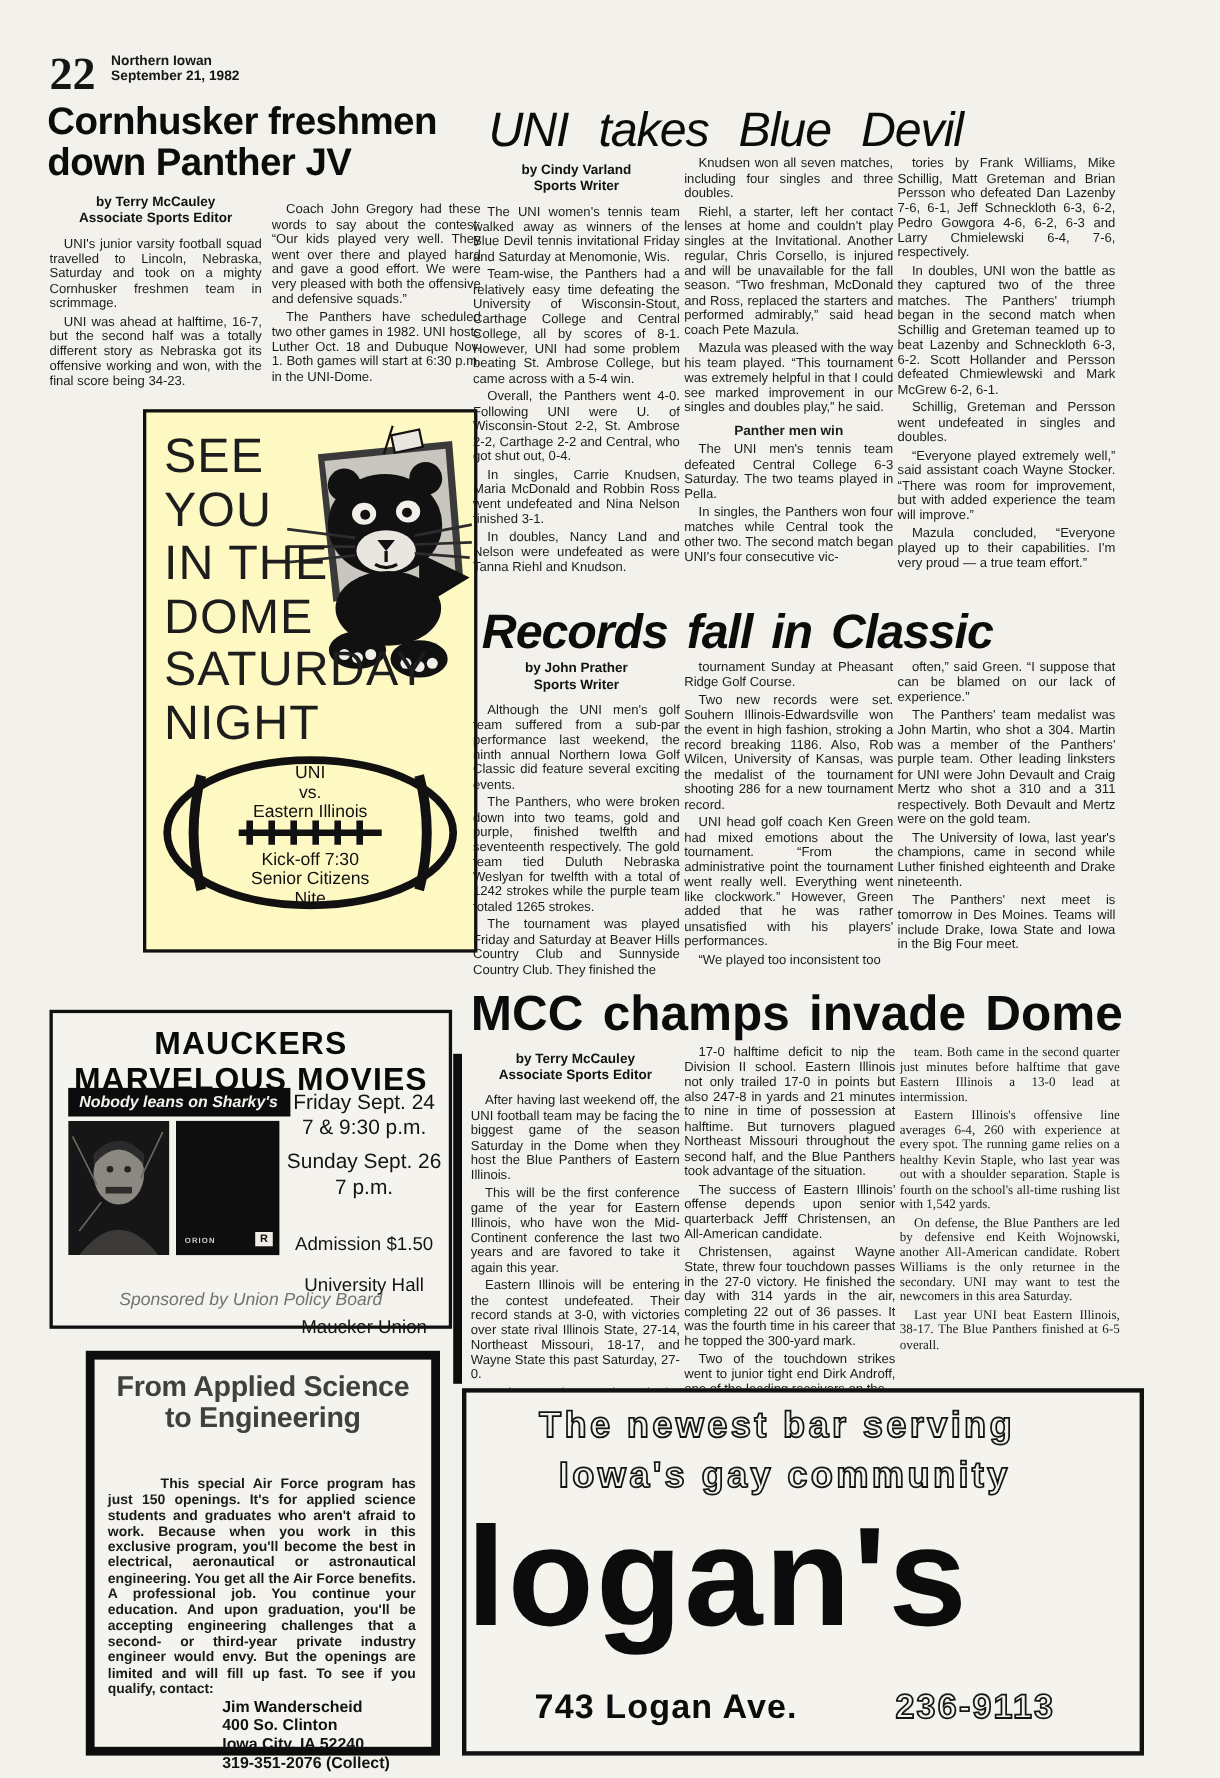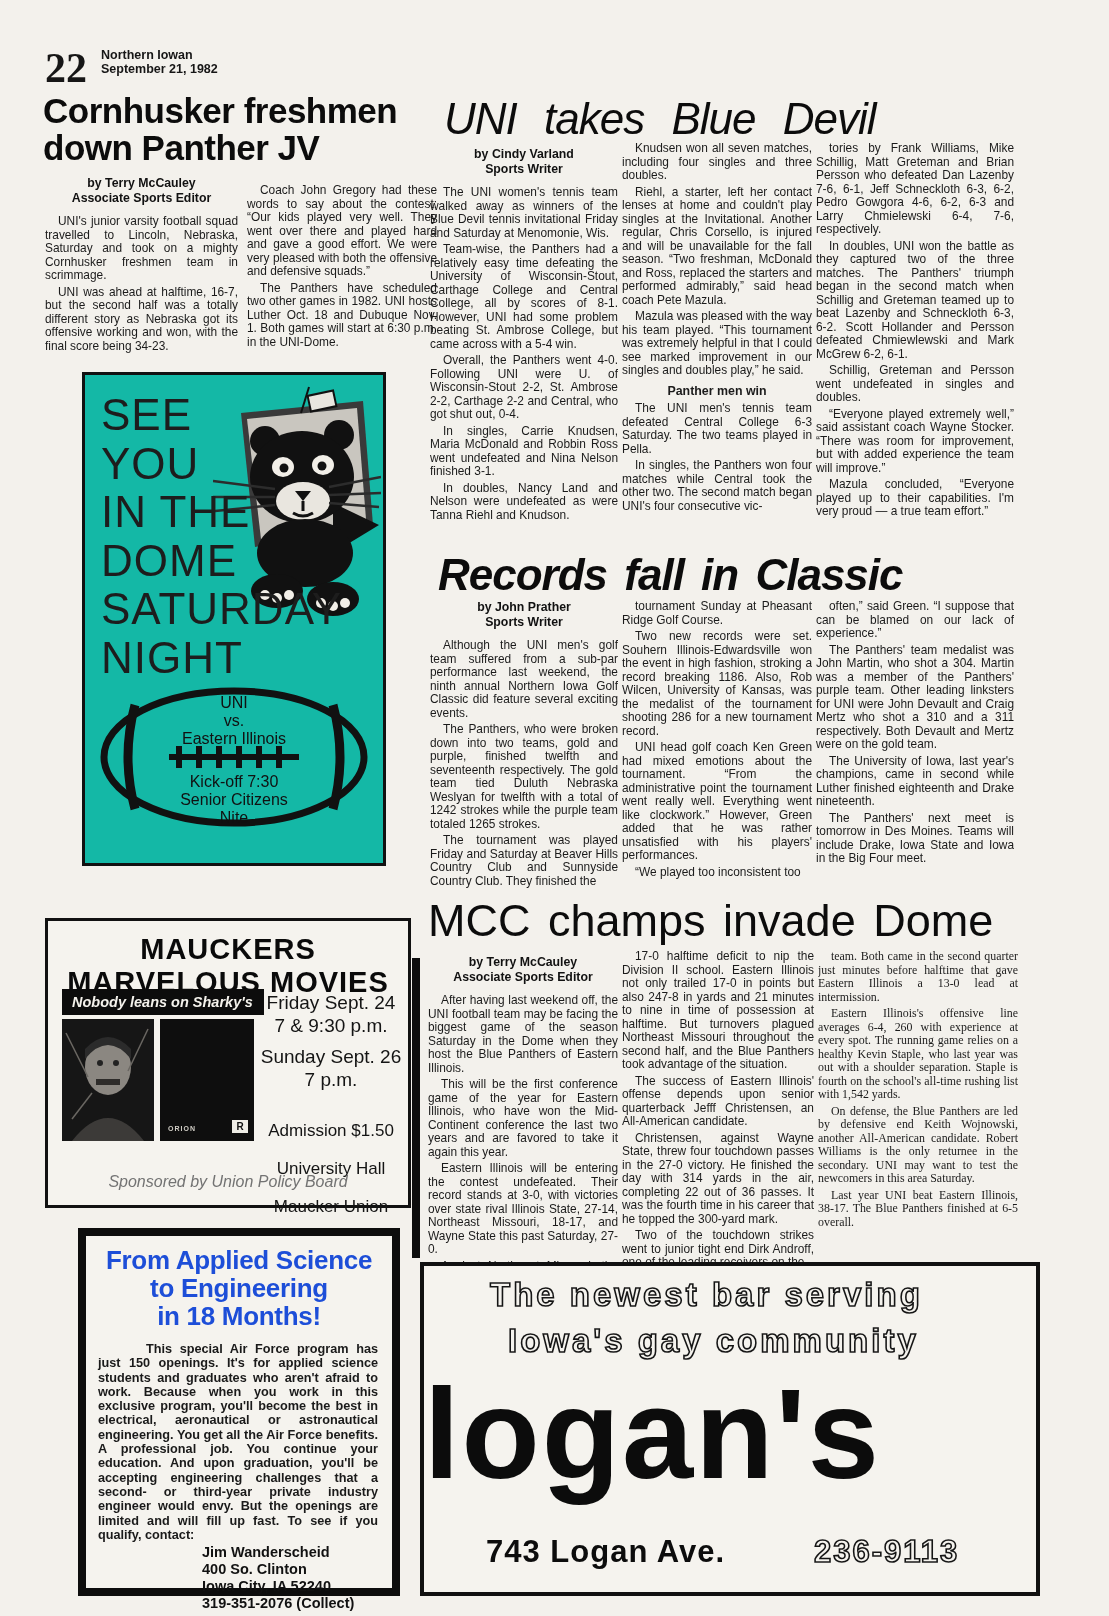--- a/index.html
+++ b/index.html
@@ -16,47 +16,47 @@
              font-size:12.4px;margin:7px 0 4px;}
   .byline{text-align:center;font-weight:bold;font-size:12.3px;line-height:15px;
           margin:0 0 9px;color:#111;}
   .byline span{display:block;}
 
   
   .hl{color:#0c0c0c;white-space:nowrap;}
   .hl-corn{font-size:35px;font-weight:bold;line-height:37px;letter-spacing:-.5px;white-space:normal;}
   .hl-tennis{font-size:44px;font-style:italic;font-weight:400;word-spacing:16px;letter-spacing:-1px;}
   .hl-golf{font-size:44px;font-style:italic;font-weight:bold;word-spacing:6px;letter-spacing:-1px;}
-  .hl-fb{font-size:45px;font-weight:400;word-spacing:5px;letter-spacing:0;}
+  .hl-fb{font-size:45px;font-weight:700;word-spacing:5px;letter-spacing:0;}
 
   
   .pagenum{font-family:"Liberation Serif", serif;font-weight:bold;font-size:42px;line-height:40px;}
   .masthead{font-weight:bold;font-size:12.5px;line-height:14px;}
 
   
-  .dome-box{border:3px solid #111;background:#14b8a6;}
+  .dome-box{border:3px solid #111;background:#fef9c3;margin-left:48px;}
   .dome-lines p{margin:0;font-size:44px;line-height:48.5px;font-weight:400;
                 color:#1d1d1d;letter-spacing:1px;text-indent:0;}
   .fbtext p{margin:0;font-size:16px;line-height:18px;text-align:center;color:#111;}
   .tickets{font-size:19px;text-align:center;color:#111;letter-spacing:.3px;}
 
   
   .mov-box{border:3px solid #111;background:#f5f3ee;}
   .mov-title{font-weight:bold;font-size:29px;letter-spacing:1px;text-align:center;color:#0a0a0a;}
   .mov-banner{background:#0c0c0c;color:#f4f2ec;font-weight:bold;font-style:italic;
               font-size:14.5px;line-height:26px;padding-left:10px;}
   .mov-poster-text{background:#0e0e0e;color:#efede6;text-align:center;}
   .mov-poster-text p{margin:0;font-size:14.5px;line-height:16.5px;font-weight:bold;letter-spacing:.5px;}
   .sched{font-size:19px;line-height:23px;text-align:center;color:#141414;}
   .sponsor{font-style:italic;font-size:16px;text-align:center;color:#737373;}
 
   
   .af-box{border:8px solid #0d0d0d;background:#f5f3ee;}
   .af-head p{margin:0;font-size:26px;line-height:28px;font-weight:bold;text-align:center;
-             color:#1d4ed8;text-indent:0;letter-spacing:-.3px;}
+             color:#404040;text-indent:0;letter-spacing:-.3px;}
   .af-body{font-size:12.7px;line-height:14.3px;text-align:justify;font-weight:bold;color:#1a1a1a;}
   .af-body .ind{display:inline-block;width:48px;}
   .af-contact p{margin:0;font-size:14.5px;line-height:17px;font-weight:bold;color:#111;text-indent:0;}
 
   
   .log-box{border:4px solid #111;background:#f5f3ee;}
   .outline-txt{color:transparent;-webkit-text-stroke:1.6px #151515;font-weight:bold;}
   .log-tag{font-size:33px;letter-spacing:3px;}
   .log-name{font-weight:bold;font-size:128px;letter-spacing:2px;color:#0c0c0c;line-height:120px;}
   .log-addr{font-weight:bold;font-size:31px;color:#0c0c0c;letter-spacing:1px;}
@@ -321,21 +321,20 @@
         </div>
     </div>
     <div class="abs sponsor" style="left:0;top:252px;width:100%;">Sponsored by Union Policy Board</div>
   </div>
 
   <div class="abs af-box" style="left:78px;top:1228px;width:306px;height:352px;">
     <div class="abs af-head" style="left:0;top:10px;width:100%;">
       <div>
           <p>From Applied Science</p>
           <p>to Engineering</p>
-          <p>in 18 Months!</p>
         </div>
     </div>
     <div class="abs af-body" style="left:12px;top:106px;width:280px;">
       <span class="ind"></span><span>This special Air Force program has just 150 openings. It's for applied science students and graduates who aren't afraid to work. Because when you work in this exclusive program, you'll become the best in electrical, aeronautical or astronautical engineering. You get all the Air Force benefits. A professional job. You continue your education. And upon graduation, you'll be accepting engineering challenges that a second- or third-year private industry engineer would envy. But the openings are limited and will fill up fast. To see if you qualify, contact:</span>
     </div>
 
     <div class="abs af-contact" style="left:116px;top:308px;width:180px;">
       <div>
           <p>Jim Wanderscheid</p>
           <p>400 So. Clinton</p>

